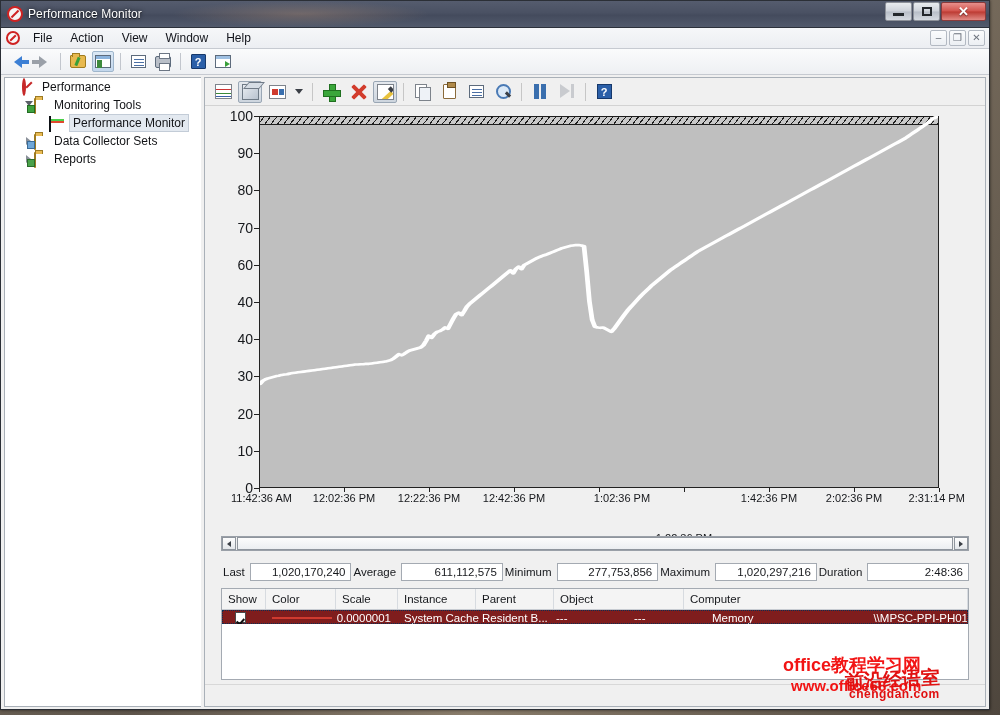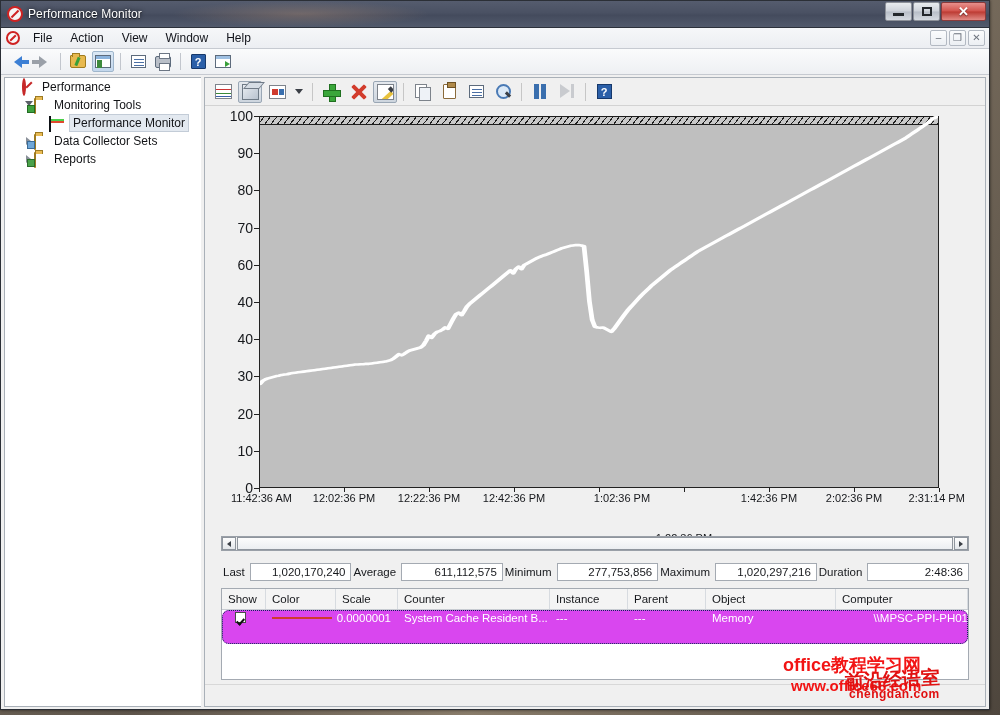--- a/index.html
+++ b/index.html
@@ -274,21 +274,21 @@
   
   #legend {
     position:absolute; left:8px; right:8px; top:478px; bottom:4px;
     border:1px solid #a4aab2; background:#fff; overflow:hidden;
   }
   #legend-head { display:flex; height:21px; background:#f4f4f4; border-bottom:1px solid #c8ccd2; }
   .lh {
     font-size:11.5px; color:#16181c; line-height:20px; padding-left:6px;
     border-right:1px solid #d7dbe0; white-space:nowrap; overflow:hidden;
   }
-  #legend-row { display:flex; height:34px; background:#d946ef; color:#fff; outline:1px dotted #0a2f54; outline-offset:-1px;border-radius:7px; }
+  #legend-row { display:flex; height:14px; background:#7f1d1d; color:#fff; outline:1px dotted #0a2f54; outline-offset:-1px; }
   .lc { font-size:11.5px; line-height:16px; padding-left:6px; white-space:nowrap; overflow:hidden; }
   .lc.num { text-align:right; padding-right:7px; padding-left:0; }
   .chk {
     width:11px;height:11px;background:#fff;border:1px solid #4a4a4a;margin:2px 0 0 7px;position:relative;
   }
   .chk::after{
     content:"";position:absolute;left:2px;top:4px;width:3px;height:6px;border:solid #111;border-width:0 2px 2px 0;
     transform:rotate(42deg);
   }
   .swatch { height:2px; background:#d03a2f; margin-top:7px; }
@@ -548,21 +548,20 @@
               <div class="stat-box sb-num">1,020,297,216</div>
               <span class="stat-label">Duration</span>
               <div class="stat-box sb-num">2:48:36</div>
             </div>
 
           <div id="legend">
             <div id="legend-head">
                 <div class="lh" style="flex: 0 0 44px;">Show</div>
                 <div class="lh" style="flex: 0 0 70px;">Color</div>
                 <div class="lh" style="flex: 0 0 62px;">Scale</div>
-                <div class="lh" style="flex: 0 0 152px;">Counter</div>
                 <div class="lh" style="flex: 0 0 78px;">Instance</div>
                 <div class="lh" style="flex: 0 0 78px;">Parent</div>
                 <div class="lh" style="flex: 0 0 130px;">Object</div>
                 <div class="lh" style="flex: 1 1 auto;">Computer</div>
               </div>
             <div id="legend-row">
                 <div class="lc " style="flex: 0 0 44px;">
                   <div class="chk"></div>
                 </div>
                 <div class="lc " style="flex: 0 0 70px; padding-left: 6px; padding-right: 4px;">

